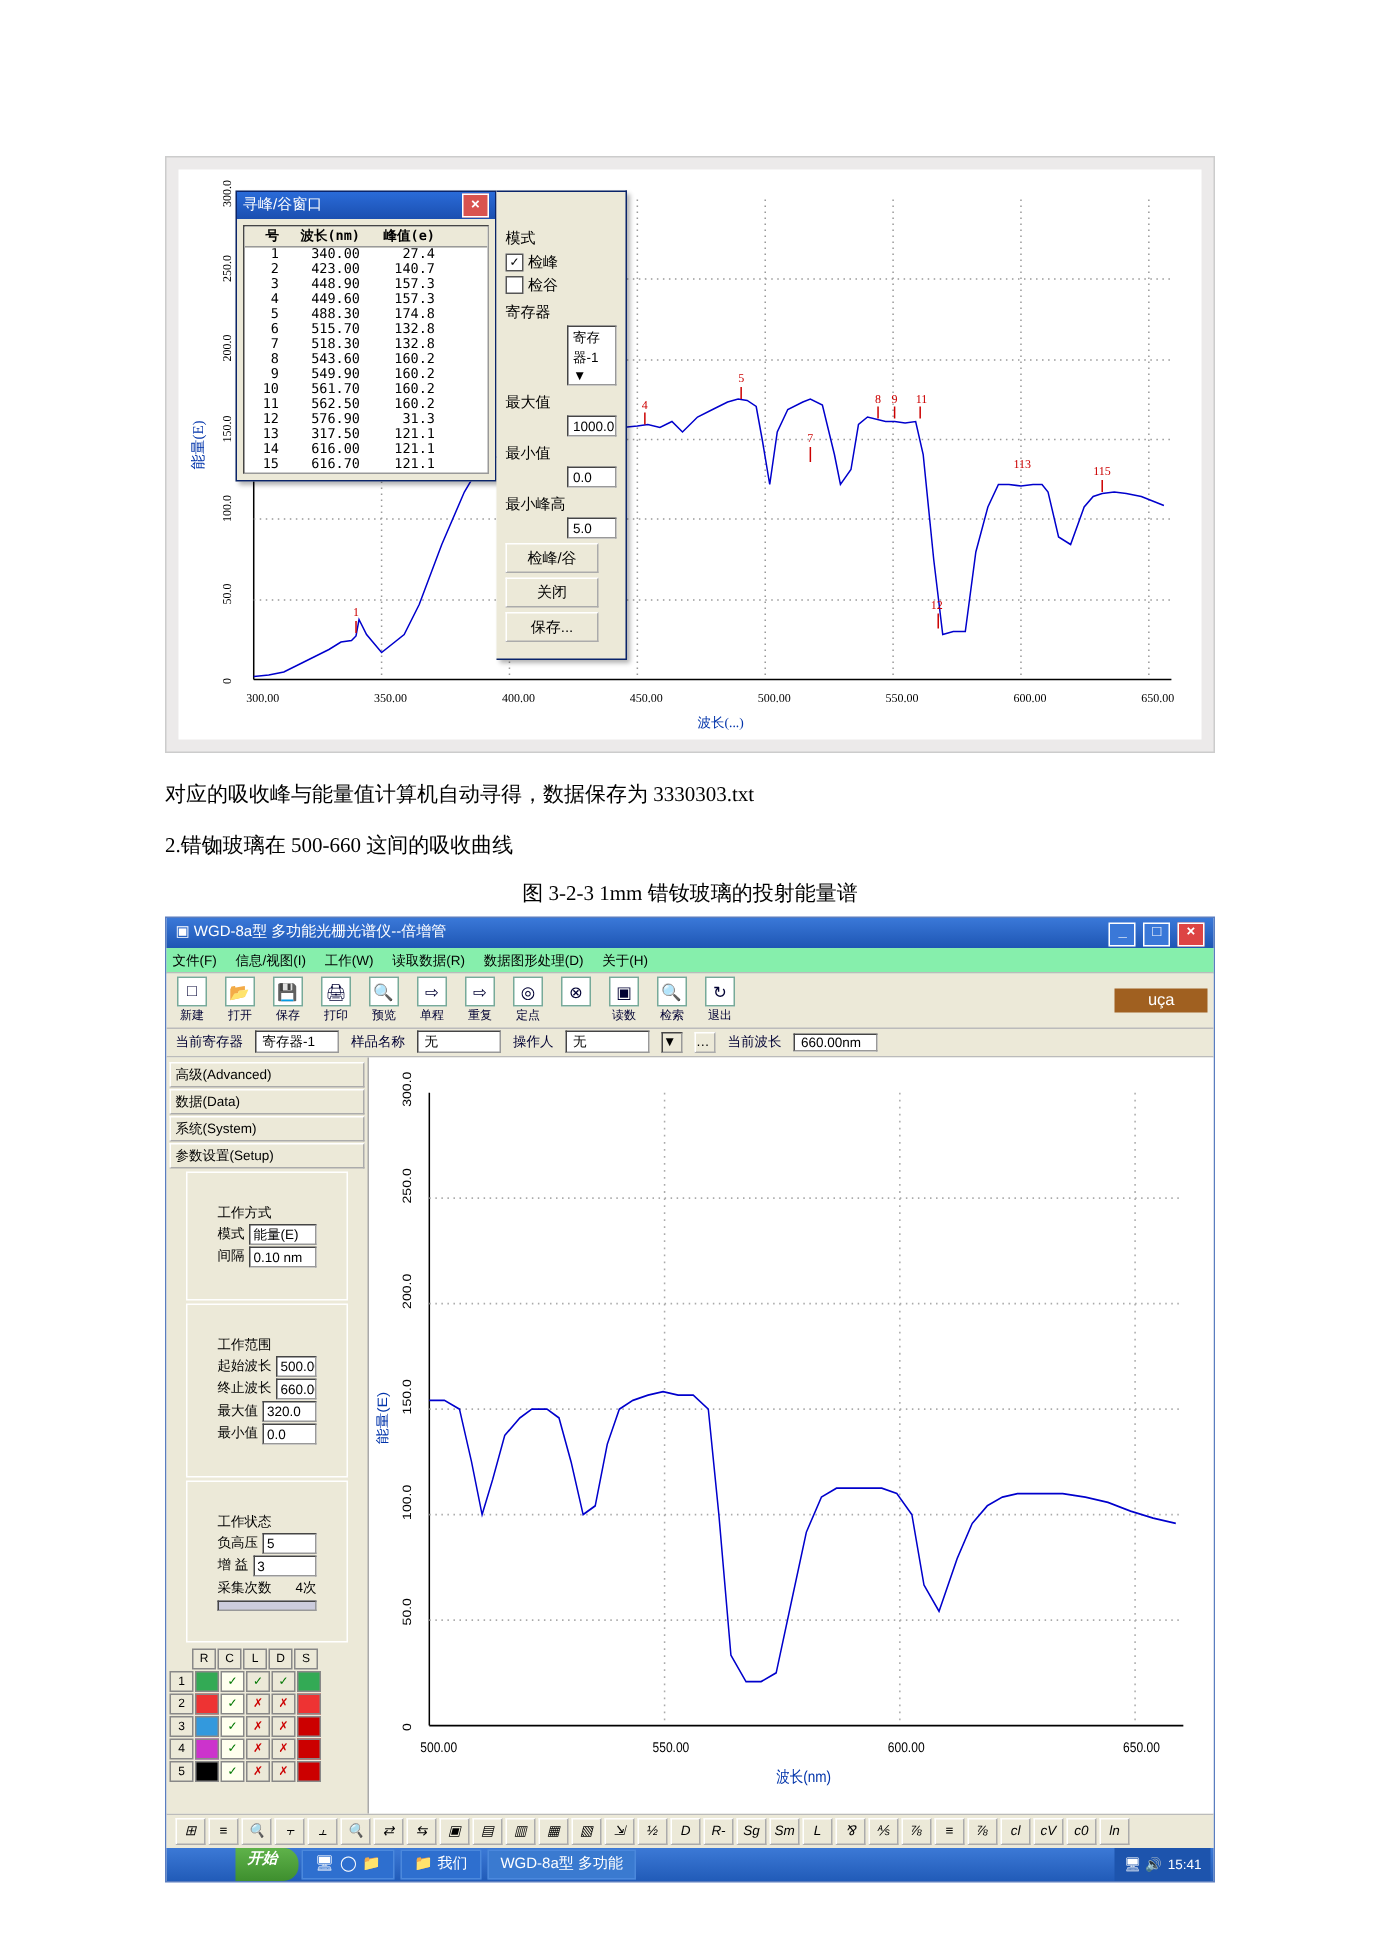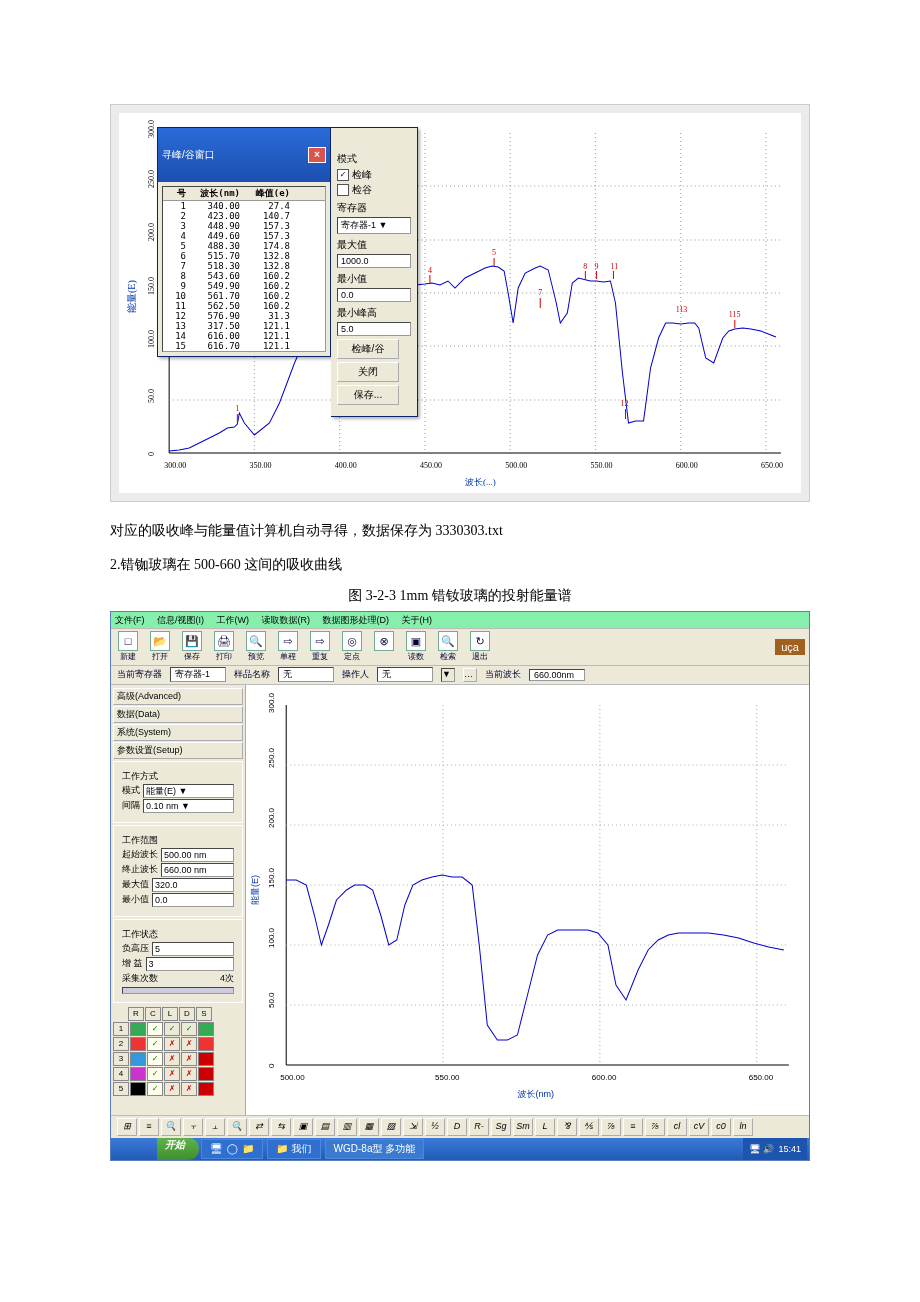--- a/index.html
+++ b/index.html
@@ -41,21 +41,21 @@
     font-size: 10px;
     background: #ece9d8;
     border: 1px solid #0a246a;
     box-shadow: 2px 2px 3px rgba(0,0,0,.3);
   }
   .dlg-title {
     background: linear-gradient(#2a6bd8,#1b4fb0);
     color: #fff;
     height: 18px;
     line-height: 18px;
-    padding: 18px 4px;
+    padding: 0 4px;
     display: flex;
     justify-content: space-between;
   }
   .dlg-close {
     width: 16px; height: 14px;
     background: #d9534f;
     color: #fff;
     font-weight: bold;
     text-align: center;
     line-height: 13px;
@@ -85,21 +85,21 @@
     font-size: 10px;
     background: #ece9d8;
     border: 1px solid #0a246a;
     border-left: none;
     box-shadow: 2px 2px 3px rgba(0,0,0,.3);
     padding: 20px 6px 8px 6px;
   }
   .grp-title { color: #000; margin: 4px 0 2px 0; }
   .inset {
     background: #fff; border: 1px inset #999;
-    padding: 1px 3px; font-size: 9px; margin-bottom: 3px;
+    padding: 1px 3px; font-size: 9px; margin-bottom: 3px; margin-left: 41px;
   }
   .chk { display: flex; align-items: center; gap: 3px; margin: 1px 0; }
   .chk-box { width: 10px; height: 10px; background: #fff; border: 1px solid #555; font-size: 8px; line-height: 9px; text-align: center; }
   .btn {
     display: block; width: 60px; margin: 3px 0; padding: 2px 0;
     background: #ece9d8; border: 1px outset #fff; text-align: center;
   }
   
   .app {
     border: 1px solid #5a7dbf;
@@ -129,37 +129,37 @@
     display: flex; align-items: center; padding: 0 4px; gap: 6px;
   }
   .tool {
     display: flex; flex-direction: column; align-items: center;
     font-size: 8px; color: #003; min-width: 26px;
   }
   .tool-ic {
     width: 18px; height: 18px; border: 1px solid #7a9; background: #fff;
     display: flex; align-items: center; justify-content: center; font-size: 11px;
   }
-  .toolbar-end { margin-left: auto; background: #a06020; color: #fff; padding: 2px 6px; font-size: 11px; }
+  .toolbar-end { margin-left: auto; background: #a06020; color: #fff; padding: 2px 22px; font-size: 11px; }
   .infobar {
     background: #ece9d8; height: 18px; border-bottom: 1px solid #bbb;
     display: flex; align-items: center; font-size: 9px; gap: 8px; padding: 0 6px;
   }
   .infobar .lbl { color: #003; }
   .infobar .val { background: #fff; border: 1px inset #999; padding: 0 4px; min-width: 46px; display: inline-block; }
-  .app-body { display: flex; height: 430px; }
+  .app-body { display: flex; height: 504px; }
   .sidebar {
     width: 130px; background: #ece9d8; border-right: 1px solid #aaa;
     padding: 2px; font-size: 9px;
   }
   .side-btn {
     background: #ece9d8; border: 1px outset #fff; margin: 1px 0;
     padding: 1px 3px; cursor: default;
   }
-  .side-grp { border: 1px groove #fff; margin: 2px 0; padding: 8px; }
+  .side-grp { border: 1px groove #fff; margin: 2px 11px; padding: 20px; }
   .side-row { display: flex; justify-content: space-between; align-items: center; margin: 1px 0; }
   .side-row label { flex: 0 0 auto; }
   .side-in {
     flex: 1; margin-left: 3px;
     background: #fff; border: 1px inset #999;
     font-size: 9px; height: 12px; line-height: 12px;
     padding: 0 2px; overflow: hidden;
   }
   .reg-table { margin-top: 4px; }
   .reg-row { display: flex; gap: 1px; margin: 1px 0; }
@@ -395,20 +395,28 @@
         <span class="btn">保存...</span>
       </div>
     </div>
   </div>
 
   <div class="body-text">对应的吸收峰与能量值计算机自动寻得，数据保存为 3330303.txt</div>
   <div class="body-text">2.错铷玻璃在 500-660 这间的吸收曲线</div>
   <div class="caption">图 3-2-3      1mm  错钕玻璃的投射能量谱</div>
 
   <div class="app">
+    <div class="app-title">
+      <span>▣ <span>WGD-8a型  多功能光栅光谱仪--倍增管</span></span>
+      <span class="win-btns">
+        <span>_</span>
+        <span>□</span>
+        <span style="background:#d44">×</span>
+      </span>
+    </div>
     <div class="menubar">
       <span>文件(F)</span>
       <span>信息/视图(I)</span>
       <span>工作(W)</span>
       <span>读取数据(R)</span>
       <span>数据图形处理(D)</span>
       <span>关于(H)</span>
     </div>
     <div class="toolbar">
       <div id="tools-host" style="display:flex;gap:6px">

